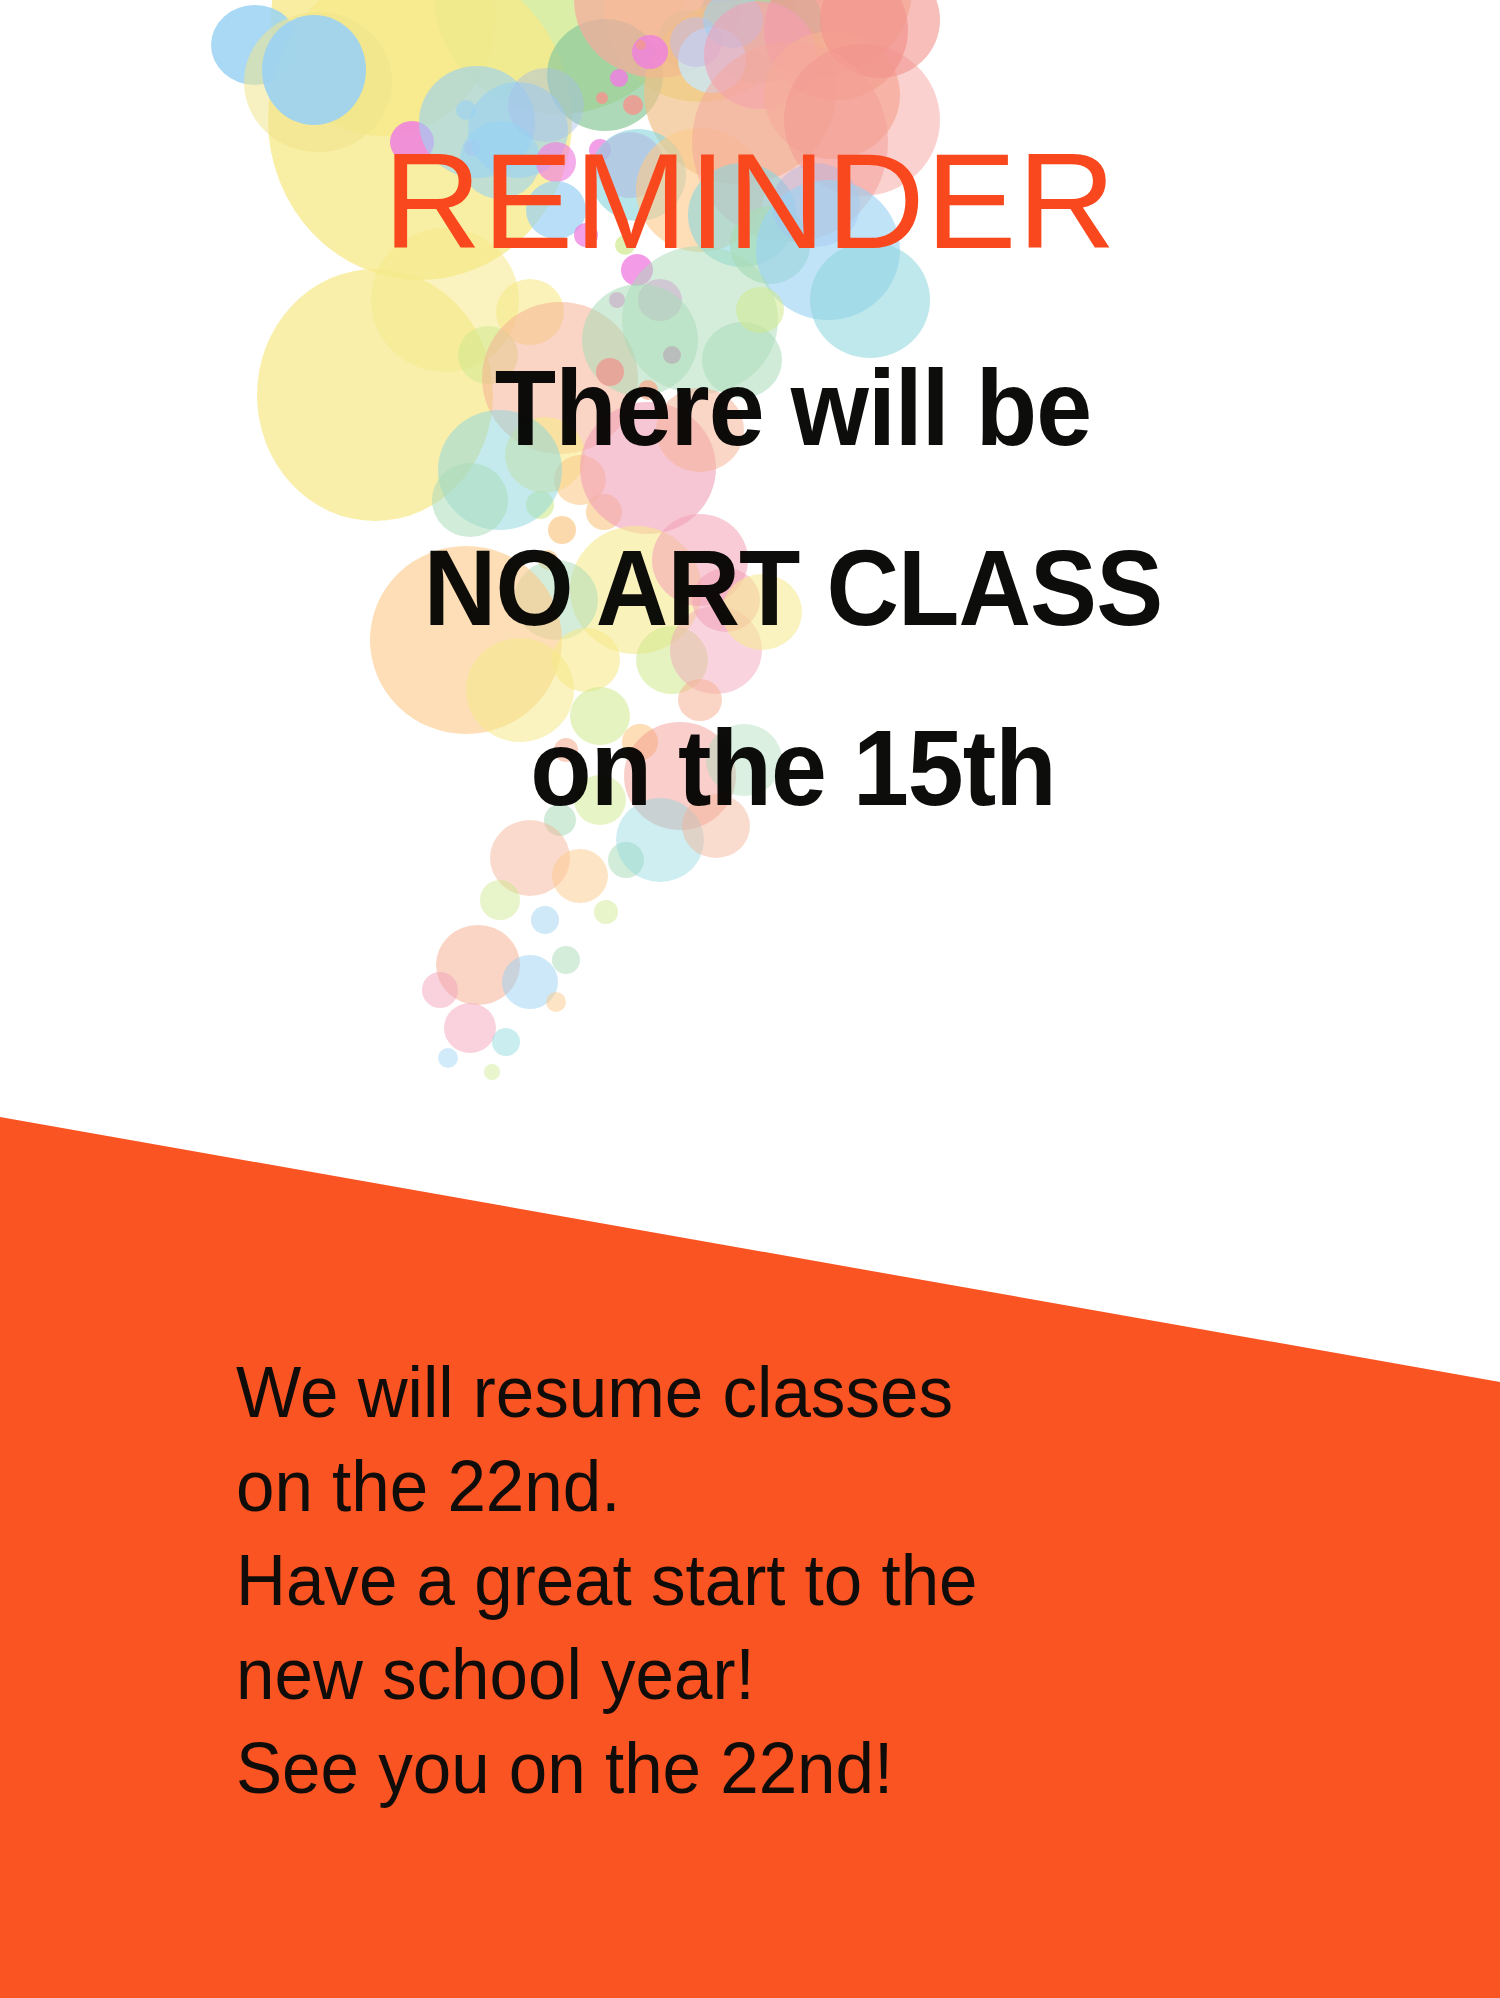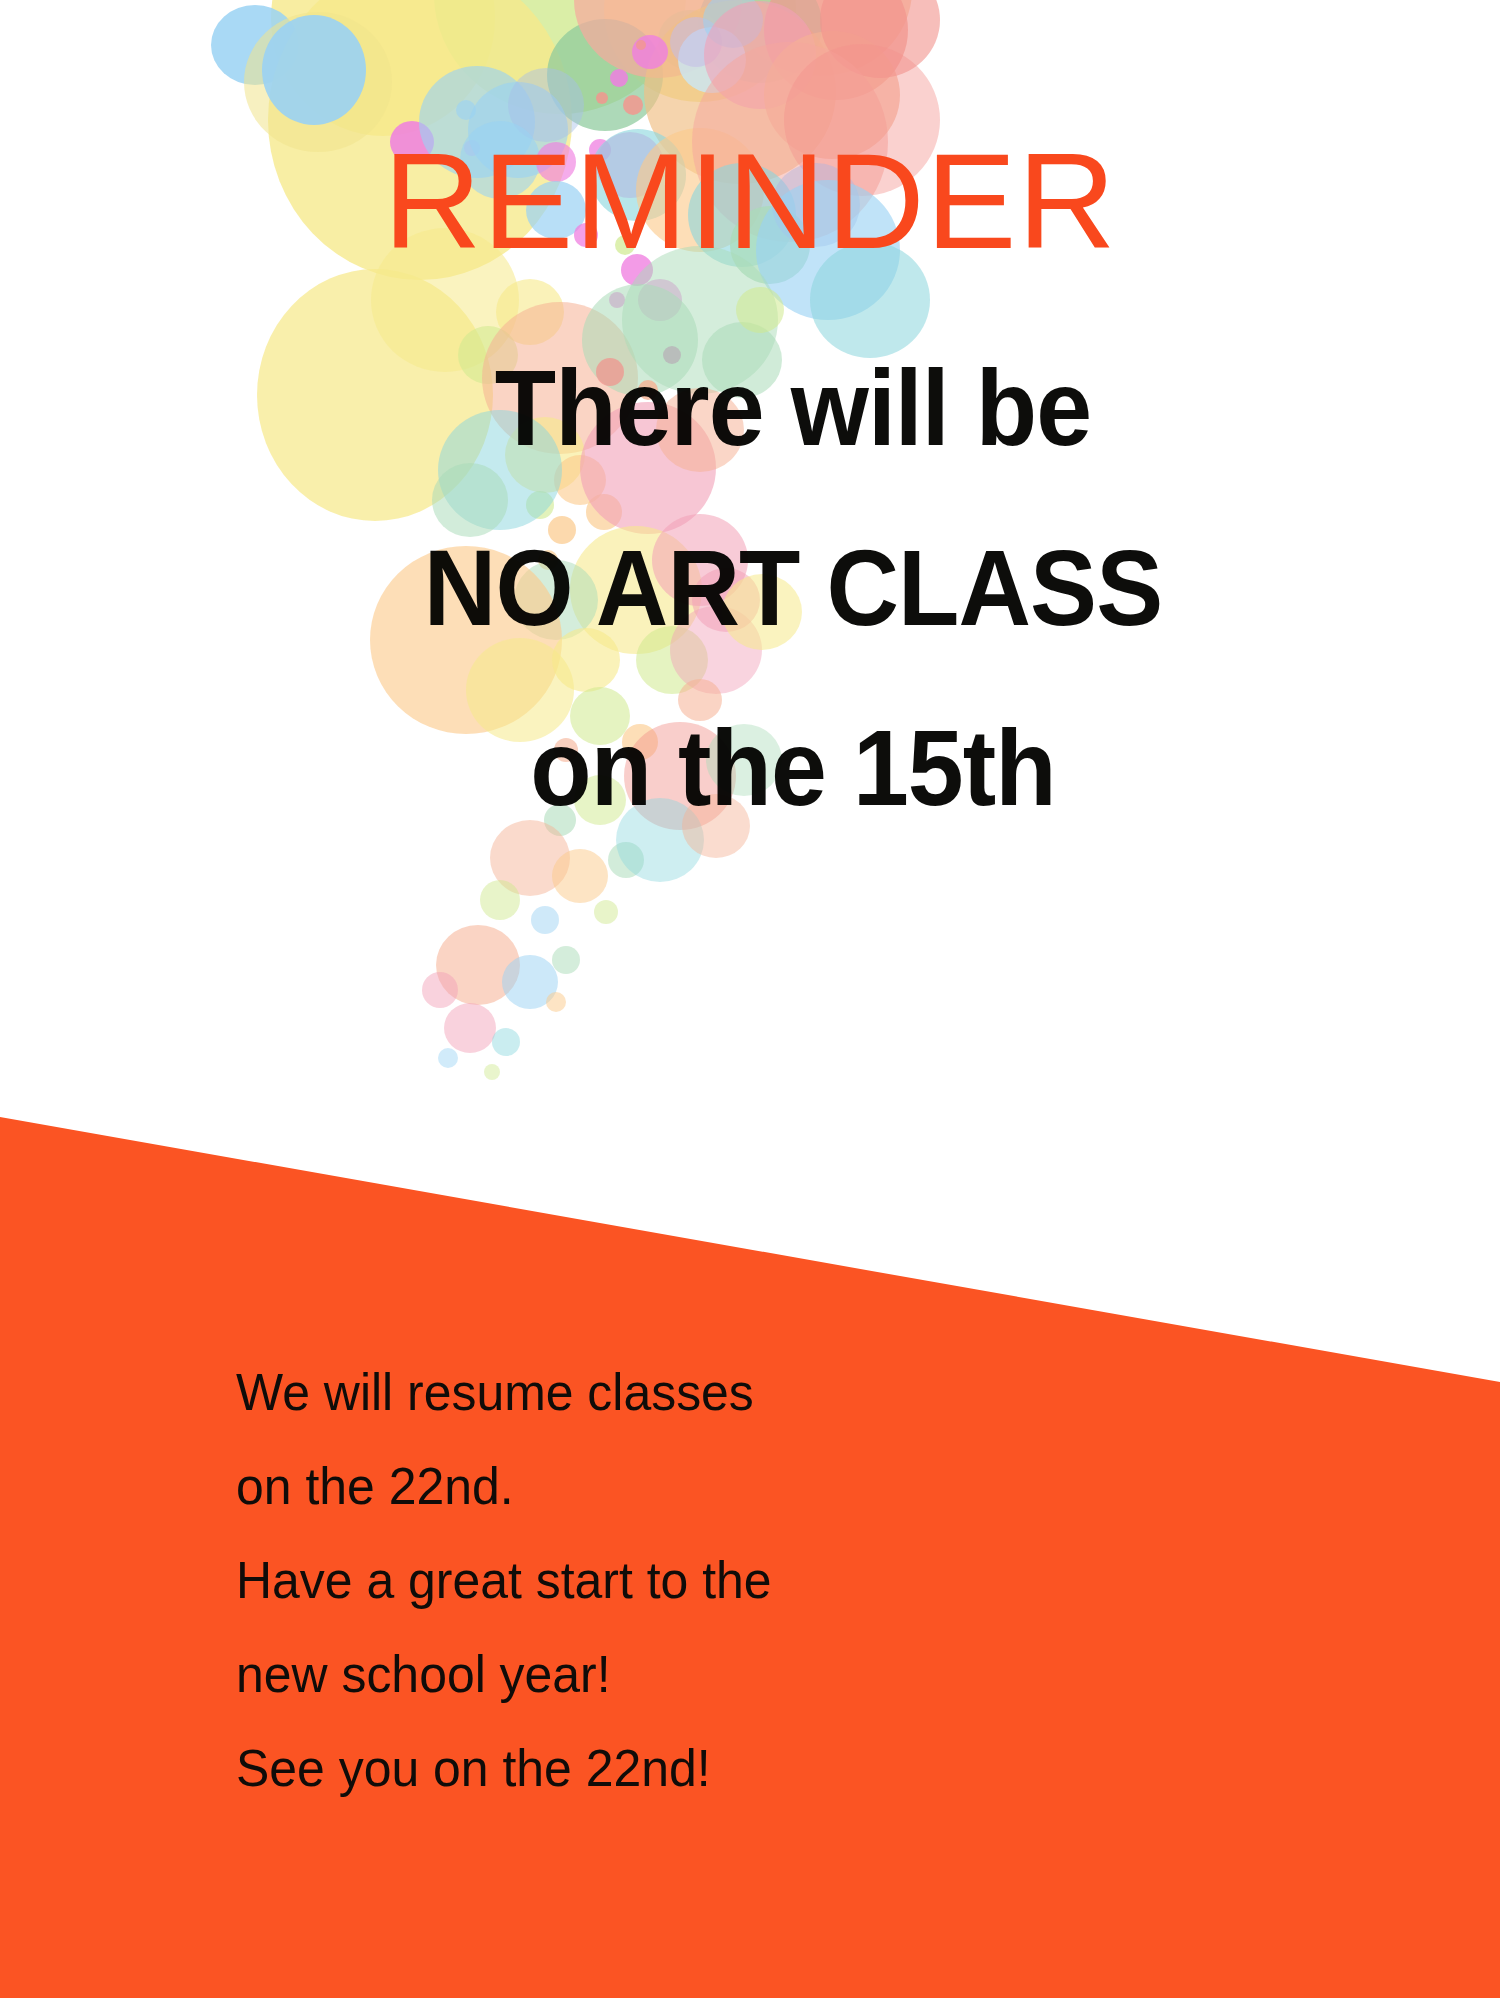--- a/index.html
+++ b/index.html
@@ -91,21 +91,21 @@
     clip-path: polygon(0 1117px, 1500px 1382px, 1500px 1998px, 0 1998px);
   }
 
   .body-copy {
     position: absolute;
     left: 236px;
     top: 1345px;
     width: 900px;
     font-family: "Liberation Sans Narrow", "Liberation Sans", sans-serif;
     font-weight: 400;
-    font-size: 52px;
+    font-size: 72px;
     line-height: 94px;
     color: #100c09;
     letter-spacing: 0px;
   }
   .body-copy .copy-line {
     white-space: nowrap;
     transform: scaleX(0.96);
     transform-origin: left center;
   }
 </style>

